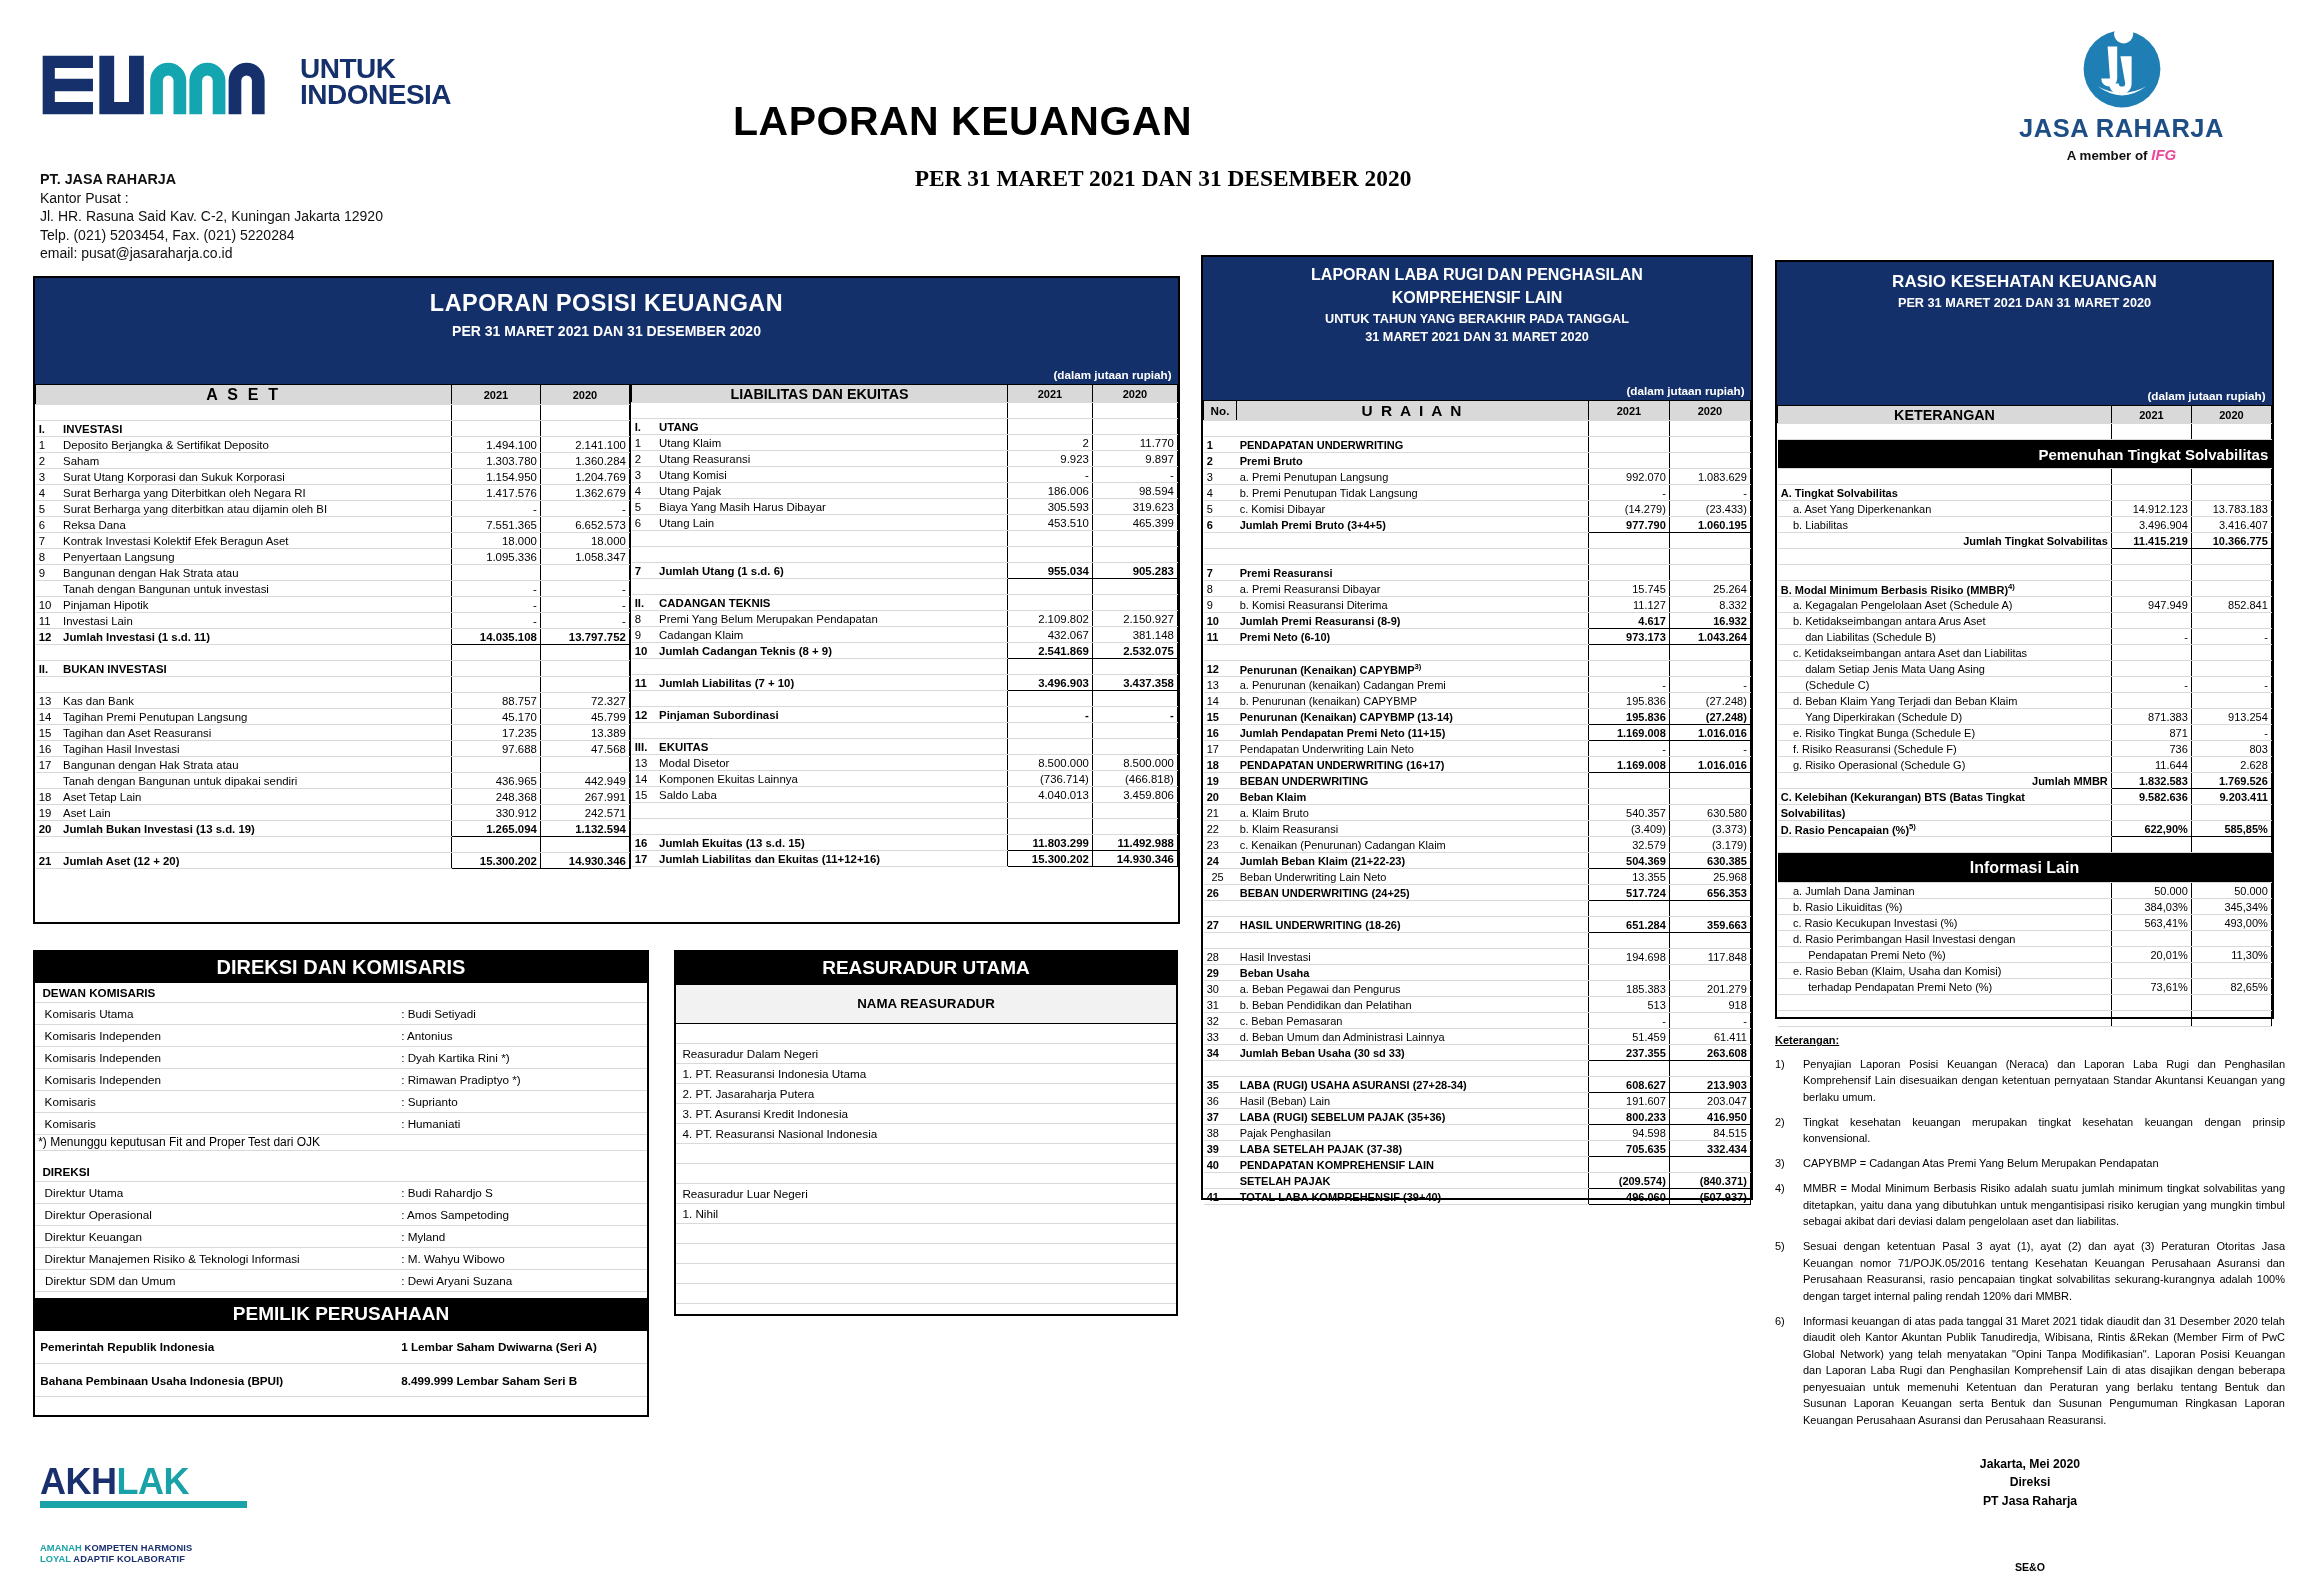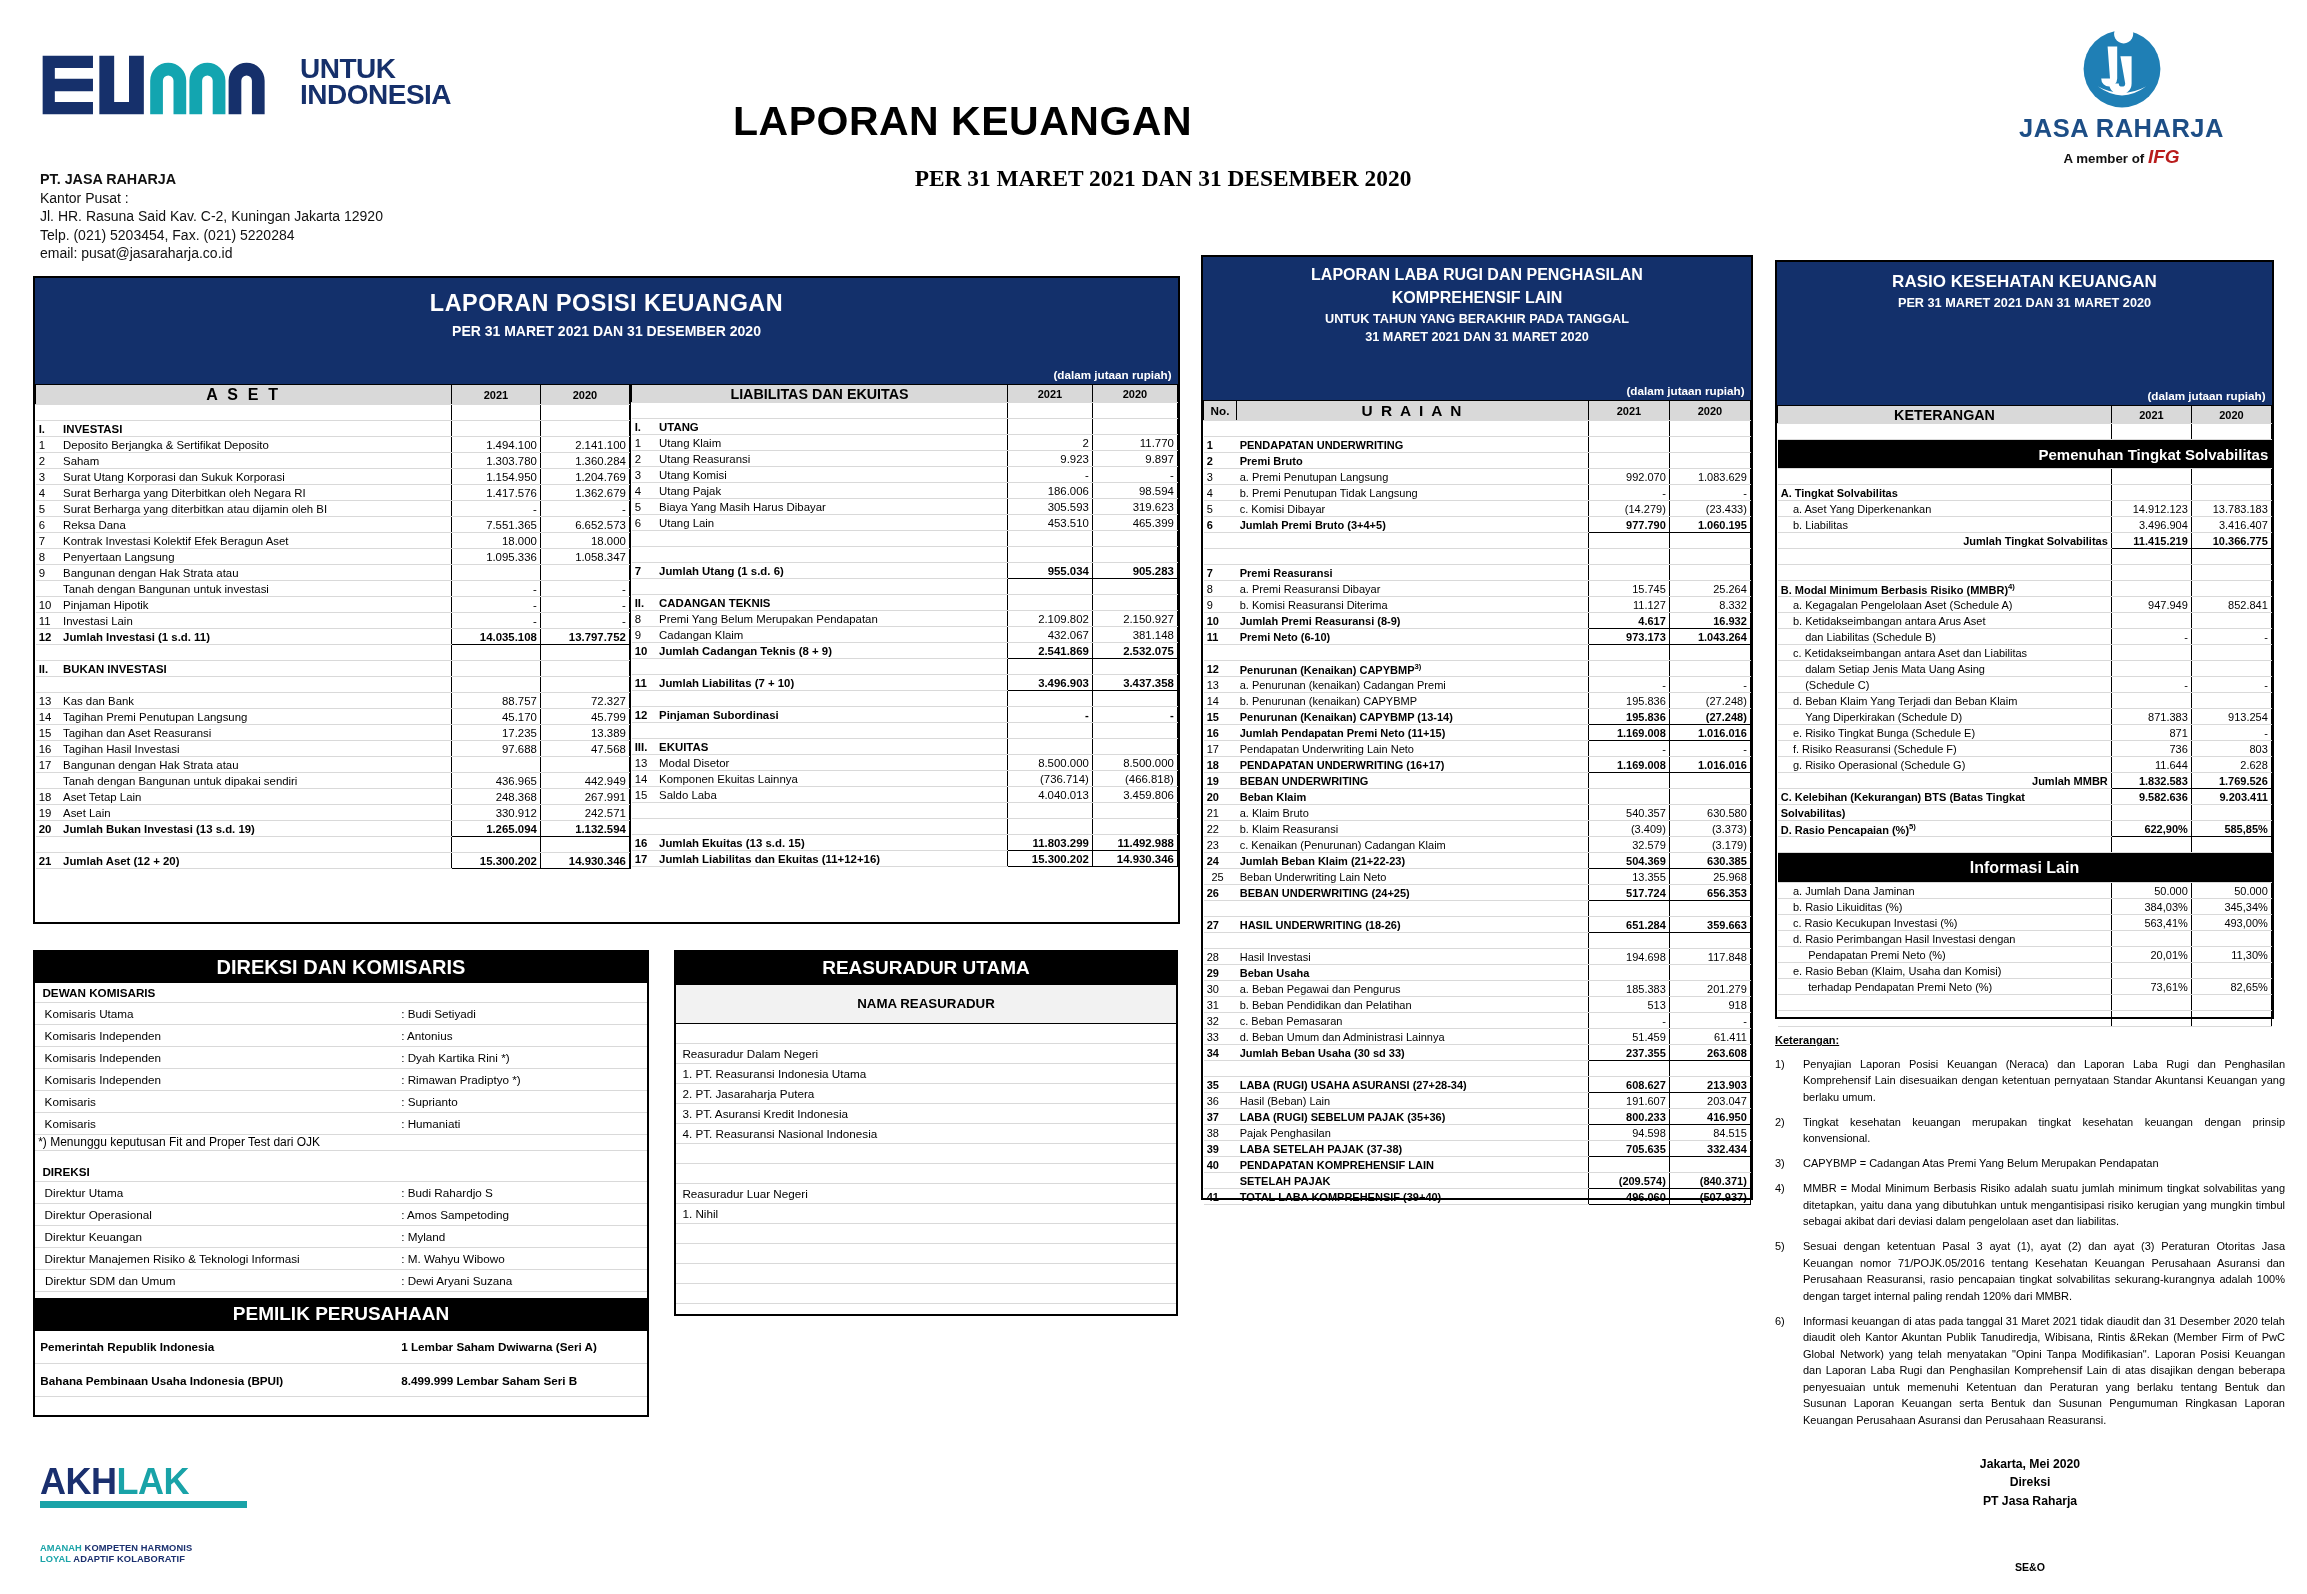--- a/index.html
+++ b/index.html
@@ -15,21 +15,21 @@
   #company-block{position:absolute;left:40px;top:170px;font-size:14px;line-height:1.32;color:#111;}
   #company-block .cname{font-weight:bold;font-size:14.3px;}
   #doc-title{position:absolute;left:733px;top:98px;width:860px;text-align:left;
              font-family:Liberation Sans, sans-serif;font-weight:bold;font-size:41px;letter-spacing:0.5px;}
   #doc-subtitle{position:absolute;left:733px;top:165px;width:860px;text-align:center;
              font-family:"Liberation Serif",serif;font-weight:bold;font-size:23.4px;}
   #jr-logo{position:absolute;right:37px;top:29px;width:297px;height:159px;text-align:center;}
   #jr-mark{margin:0 auto;width:80px;height:80px;}
   #jr-name{font-weight:bold;font-size:25.5px;color:#1d4e86;letter-spacing:0.5px;margin-top:3.2px;}
   #jr-member{font-size:13.3px;font-weight:bold;color:#111;margin-top:3.2px;}
-  #jr-member .ifg{color:#b91c1c;font-weight:bold;font-style:italic;font-size:19px;}
+  #jr-member .ifg{color:#ec4899;font-weight:bold;font-style:italic;font-size:15px;}
 
   
   .panel{position:absolute;border:2.1px double #000;background:#fff;}
   .bluehead{background:#13306b;color:#fff;text-align:center;font-weight:bold;}
   .blackhead{background:#000;color:#fff;text-align:center;font-weight:bold;}
   .unit{position:absolute;right:6.4px;bottom:3.2px;color:#fff;font-size:11.7px;font-weight:bold;}
 
   table.grid{border-collapse:collapse;width:100%;font-size:11.4px;}
   table.grid td{border-bottom:0.5px solid #d9d9d9;padding:0.5px 3.2px;height:16px;vertical-align:middle;
                 white-space:nowrap;overflow:hidden;}

